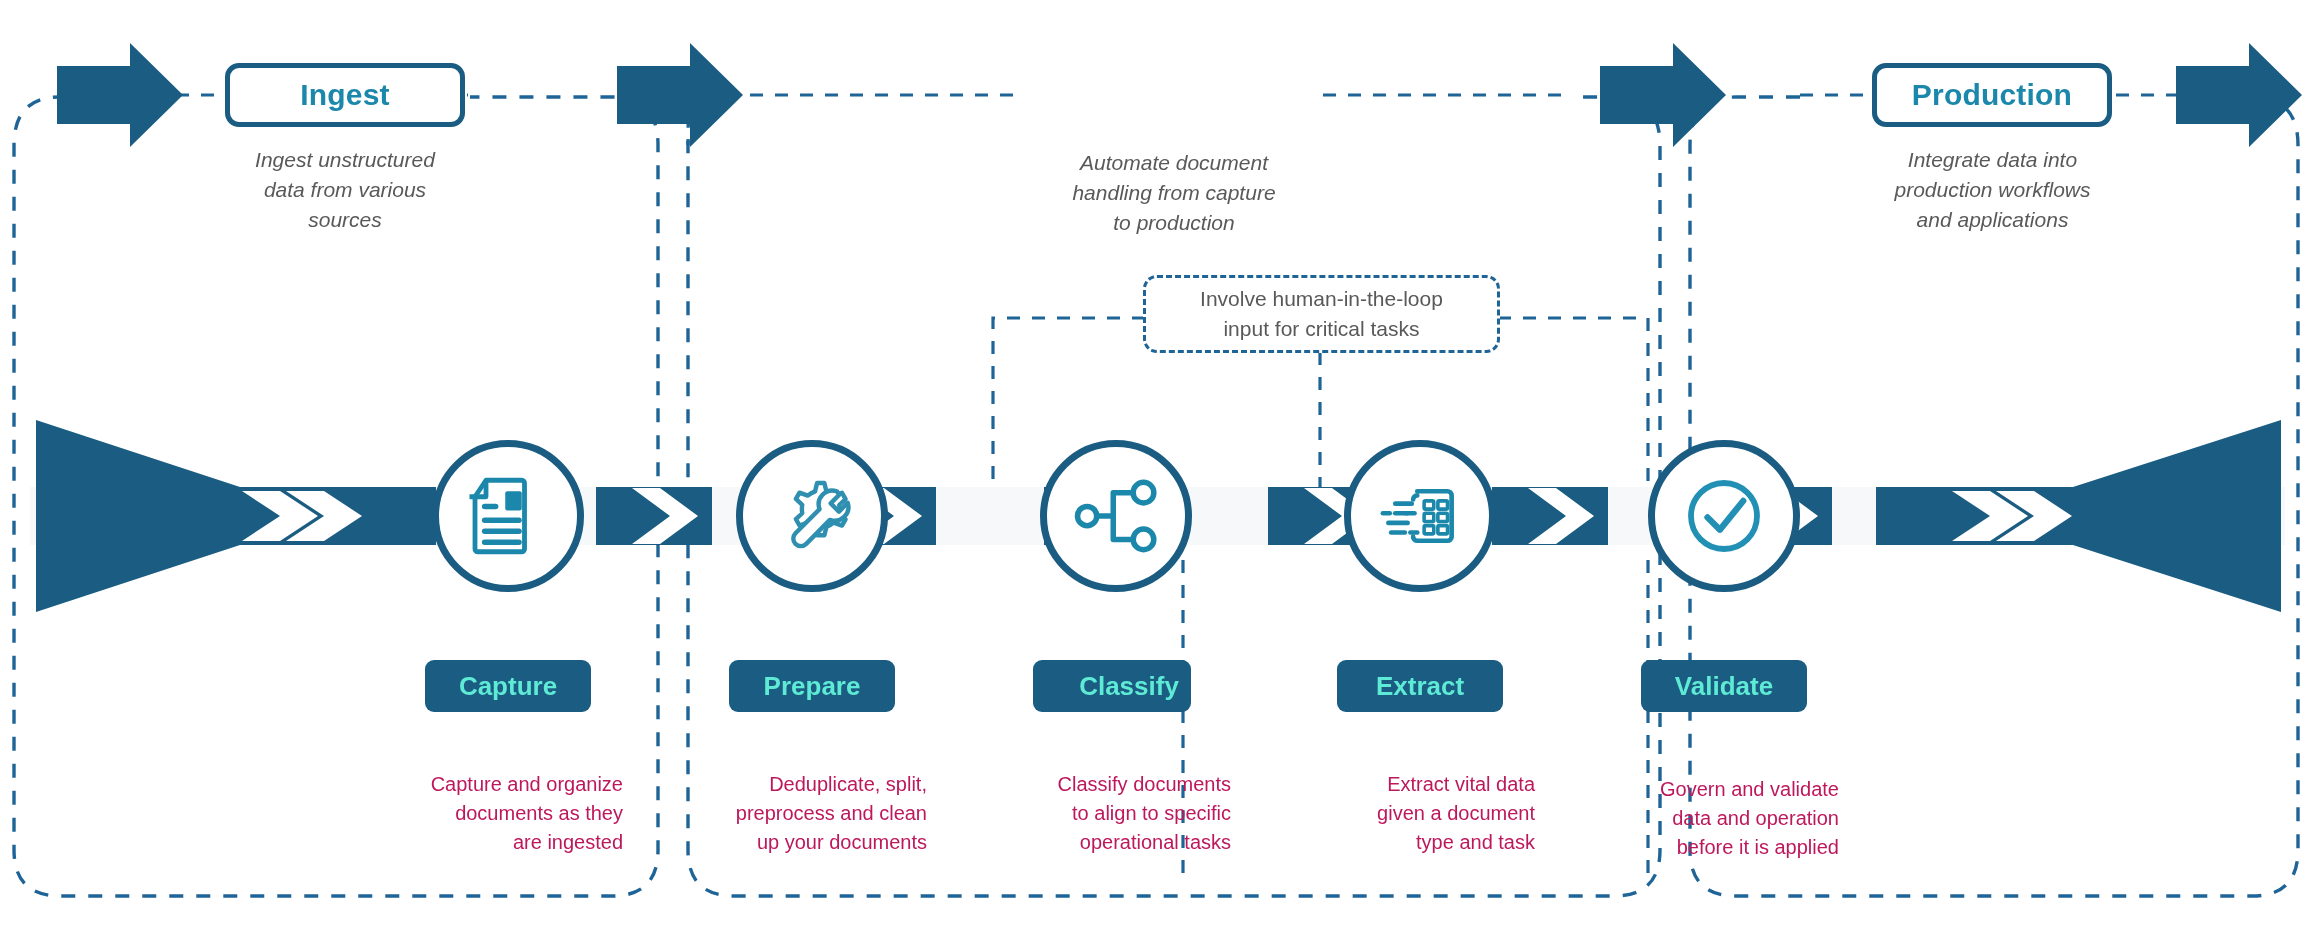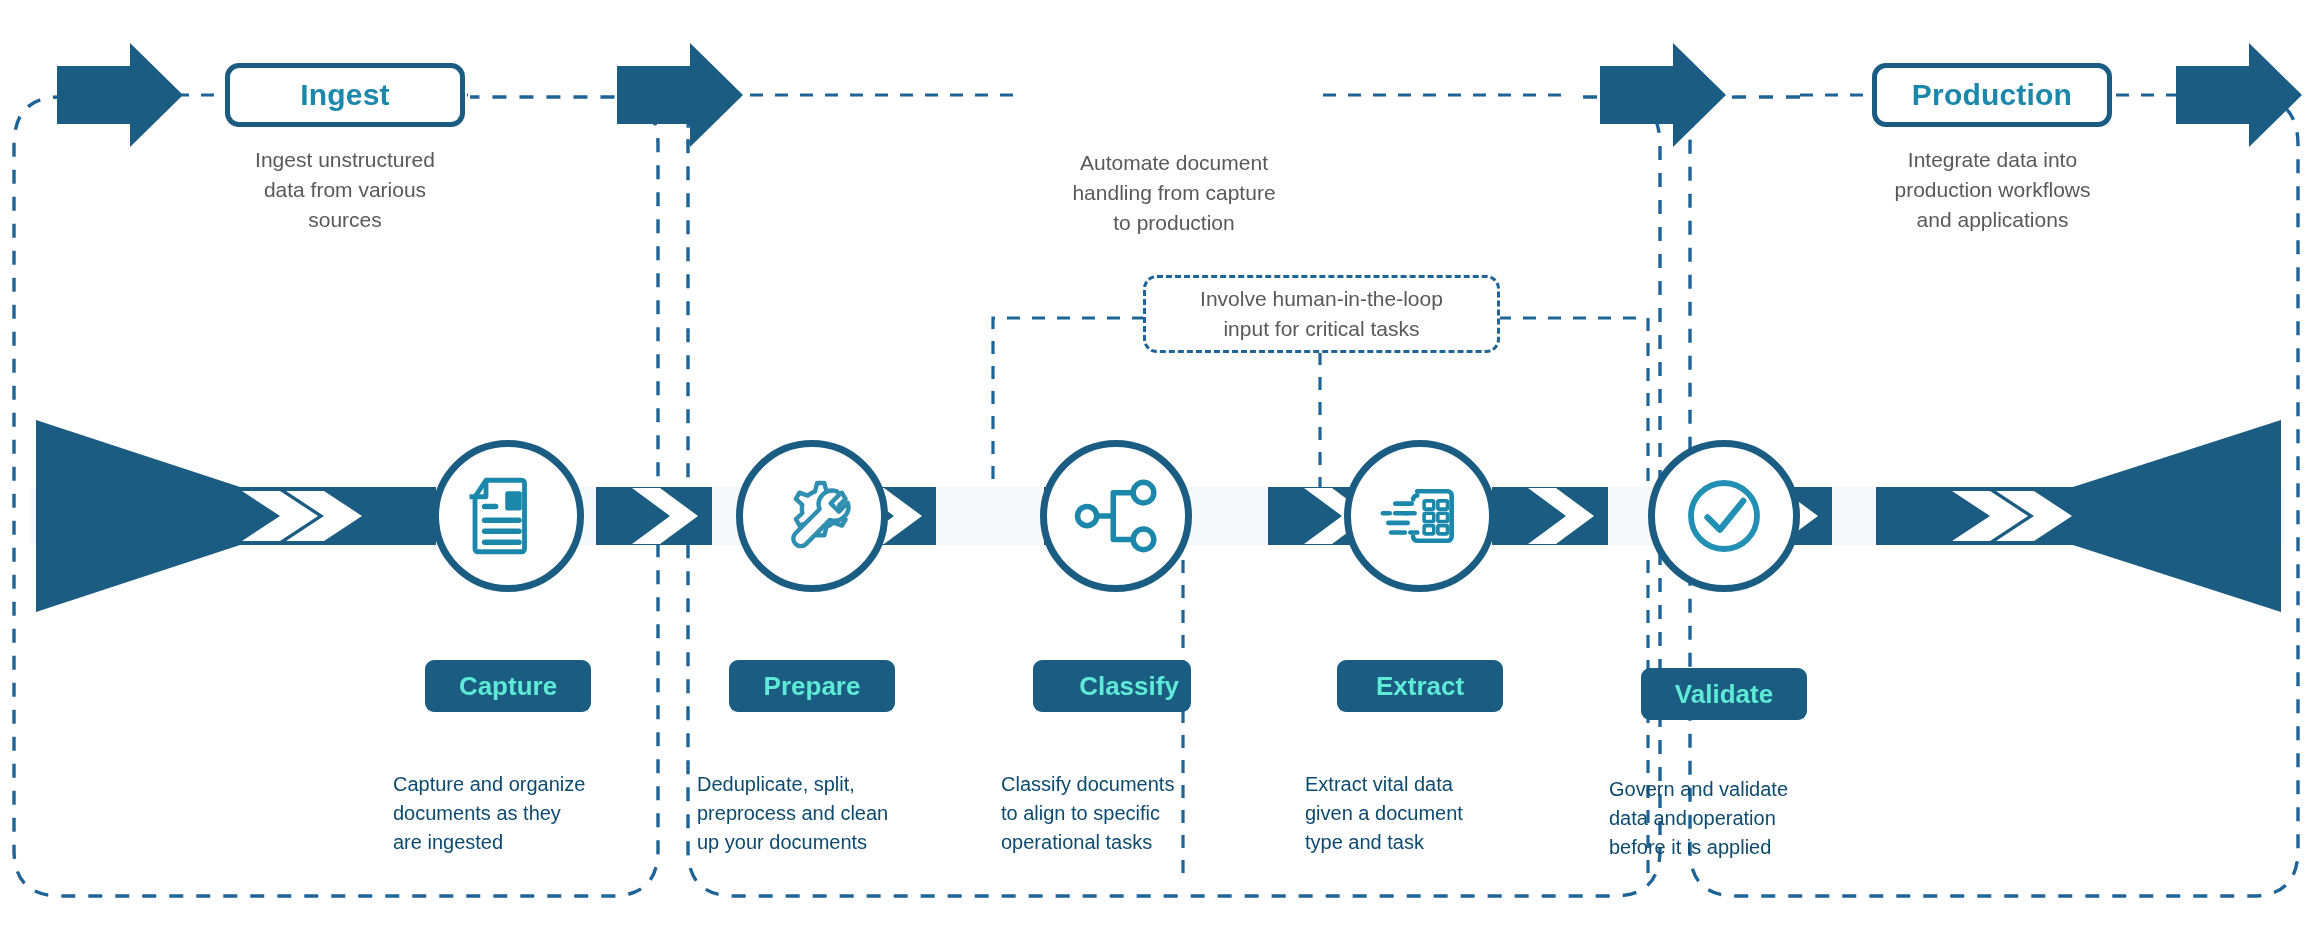--- a/index.html
+++ b/index.html
@@ -46,20 +46,21 @@
     text-align: center;
   }
   .phase-desc {
     position: absolute;
     text-align: center;
     color: #595959;
     font-size: 21px;
     line-height: 30px;
     z-index: 6;
     white-space: pre-line;
+    font-style: italic;
   }
 
   
   .callout {
     position: absolute;
     box-sizing: border-box;
     border: 3px dashed #1f6496;
     border-radius: 14px;
     background: #ffffff;
     display: flex;
@@ -111,22 +112,22 @@
   }
   .stage-label-text {
     color: #5eead4;
     font-size: 26px;
     font-weight: bold;
     white-space: nowrap;
   }
   .stage-desc {
     position: absolute;
     width: 230px;
-    text-align: left;
-    color: #0c4a6e;
+    text-align: right;
+    color: #be185d;
     font-size: 20px;
     line-height: 29px;
     z-index: 6;
     white-space: pre-line;
   }
 </style>
 </head>
 <body>
 
 <div id="stage">
@@ -361,20 +362,20 @@
 type and task</div>
 
   <div class="stage-circle" style="left:1648px; top:440px;">
     <span class="icon-wrap">
       <svg viewBox="0 0 64 64" fill="none">
         <circle cx="32" cy="32" r="24" stroke="#2190b4" stroke-width="4.2" fill="none"></circle>
         <path d="M20 33 l9 9 l17 -21" stroke="#2190b4" stroke-width="4.6" stroke-linecap="round" stroke-linejoin="round" fill="none"></path>
       </svg>
     </span>
   </div>
-  <div class="stage-label" style="left:1641px; top:660px; width:166px;margin-top:8px;">
+  <div class="stage-label" style="left:1641px; top:660px; width:166px;">
     <span class="stage-label-text">Validate</span>
   </div>
   <div class="stage-desc" style="left:1609px; top:775px;">Govern and validate
 data and operation
 before it is applied</div>
 
 </div>
 
 </body></html>

